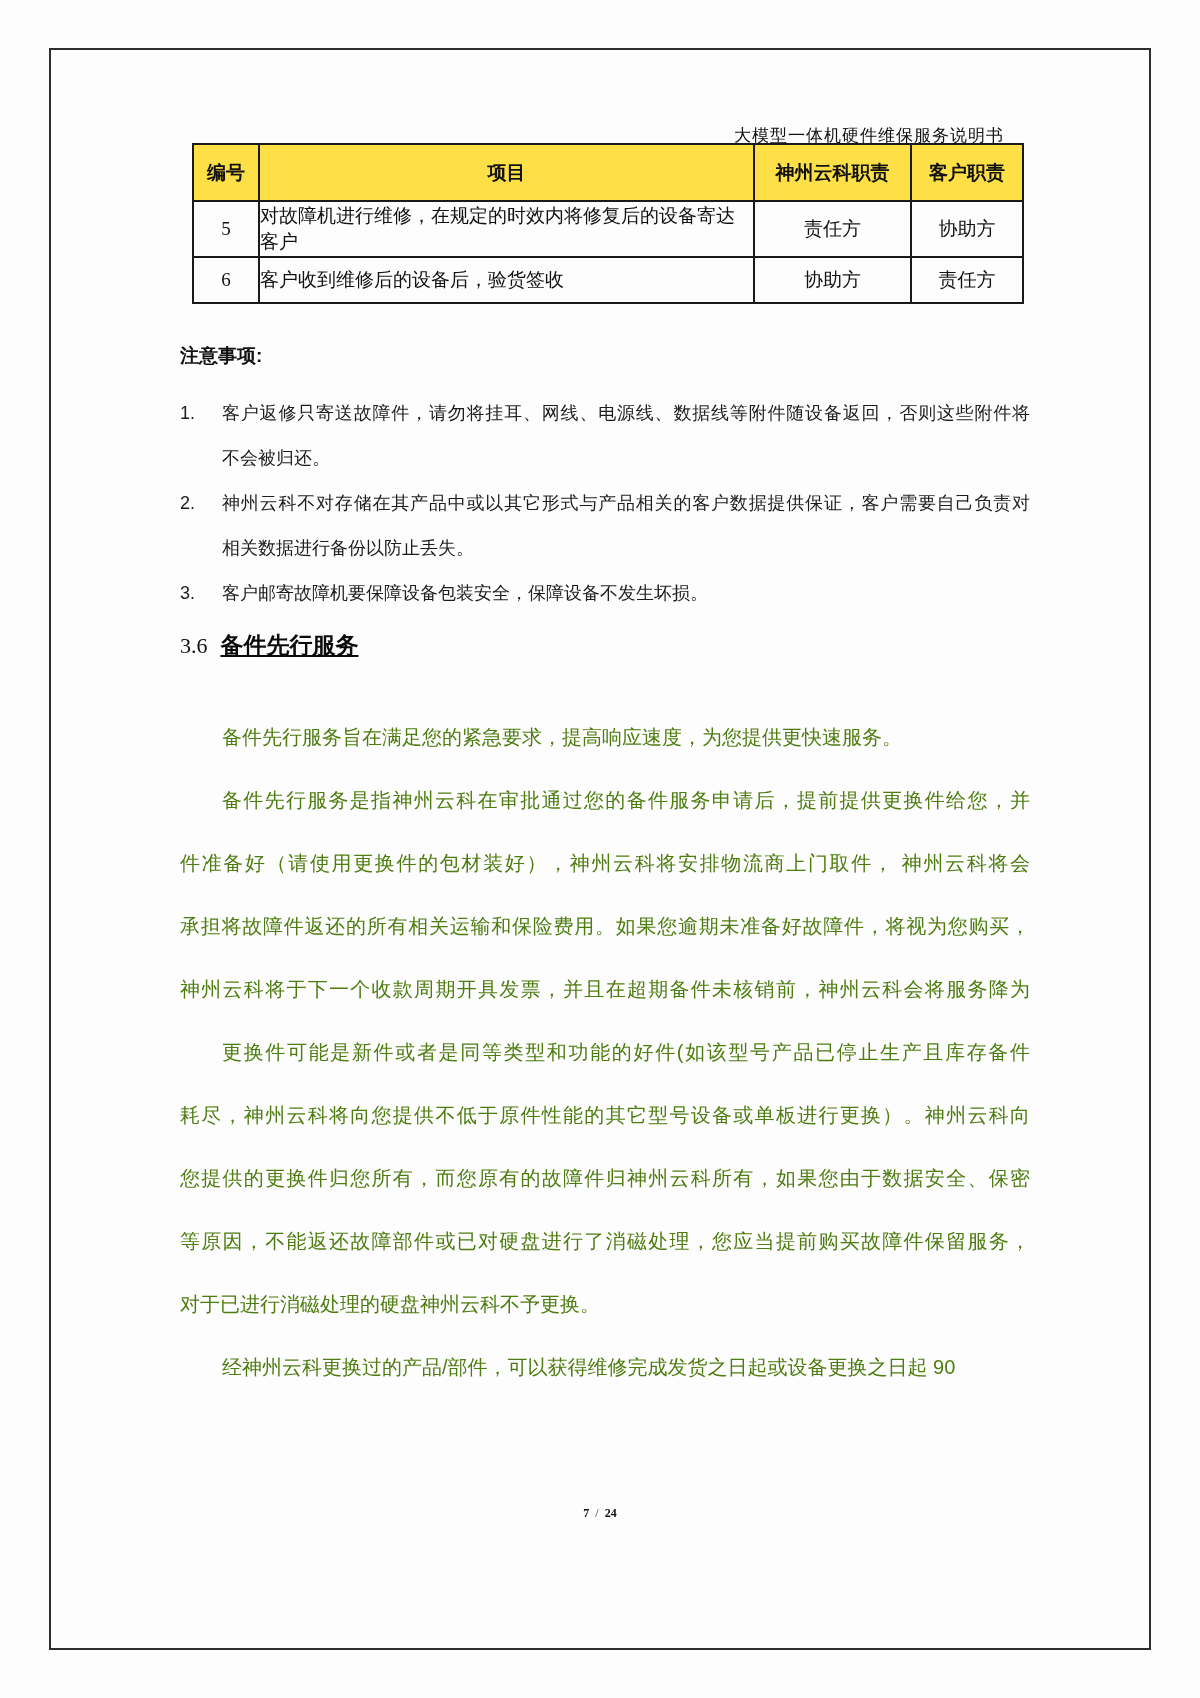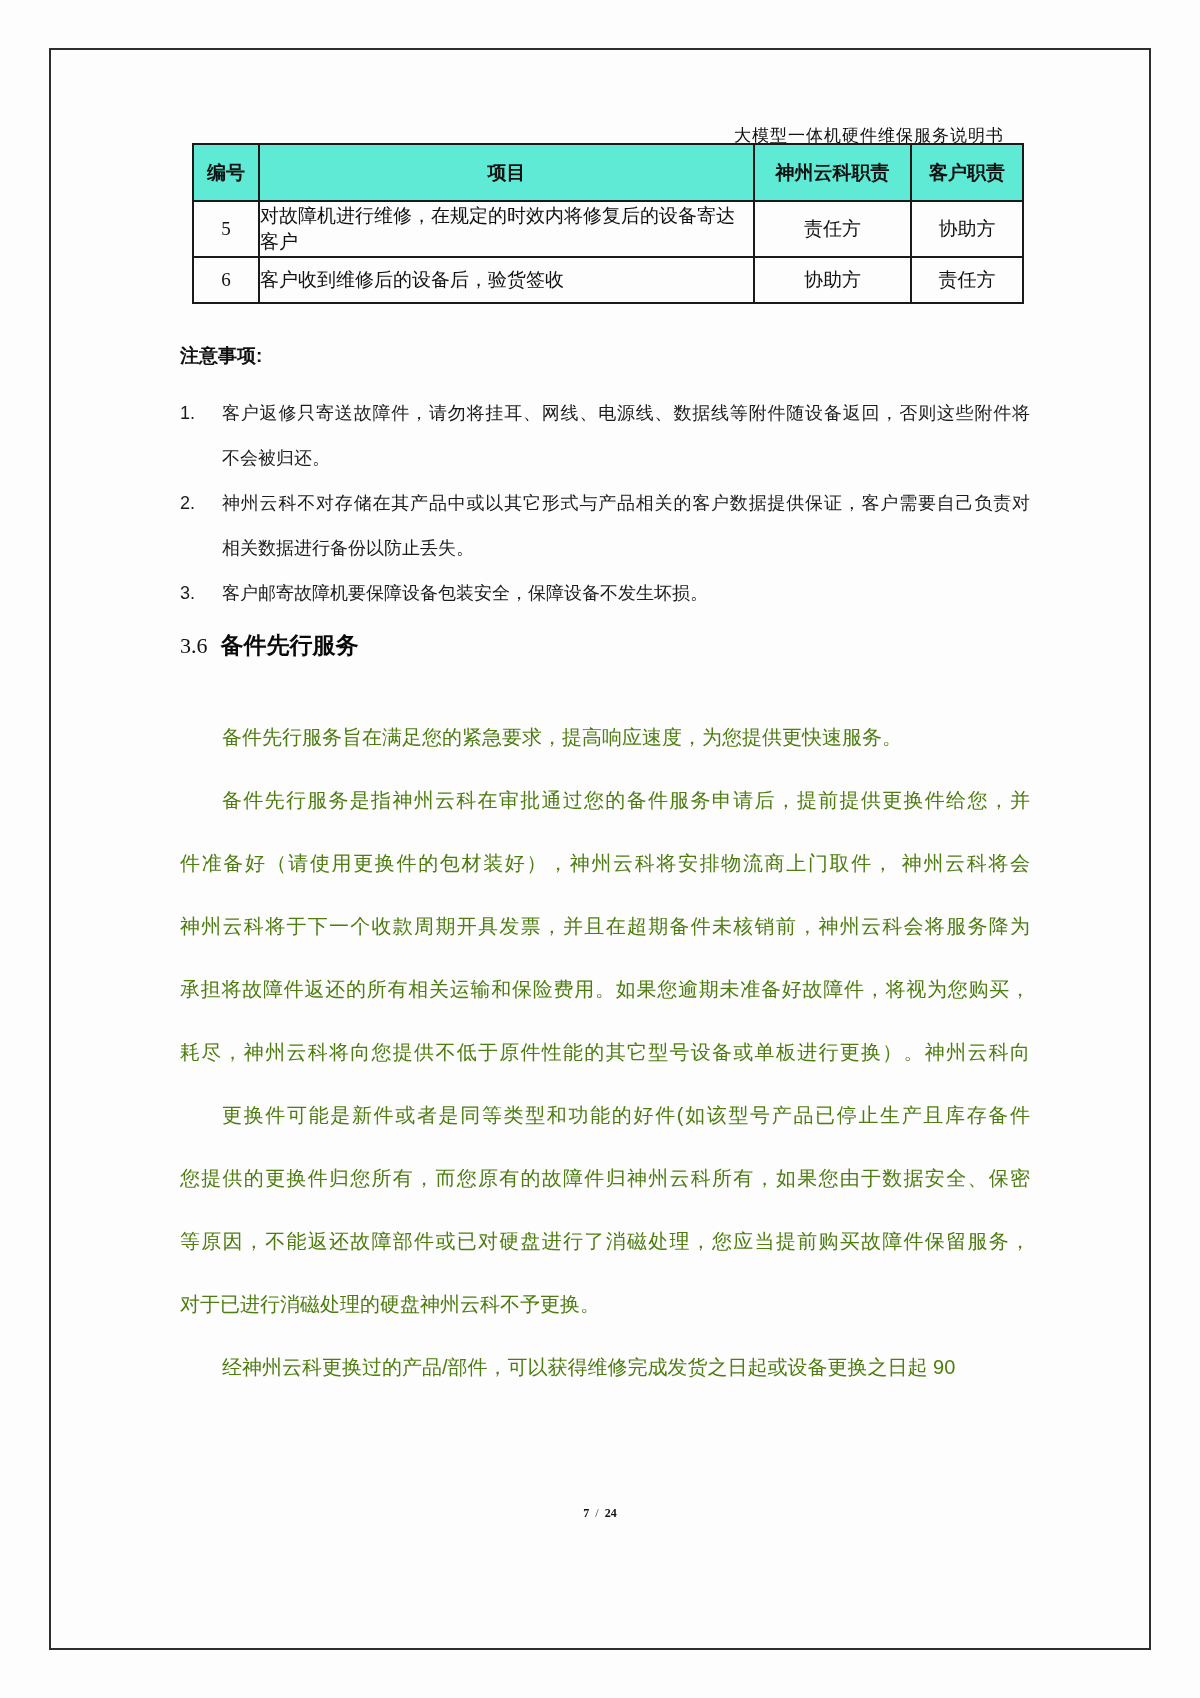--- a/index.html
+++ b/index.html
@@ -48,21 +48,21 @@
     font-size: 19px;
     color: #111;
   }
   table.resp-table th, table.resp-table td {
     border: 2px solid #1a1a1a;
     vertical-align: middle;
     padding: 0;
   }
   table.resp-table thead tr { height: 57px; }
   table.resp-table thead th {
-    background: #5eead4;
+    background: #fde047;
     font-weight: bold;
     text-align: center;
   }
   table.resp-table tbody tr.r5 { height: 56px; }
   table.resp-table tbody tr.r6 { height: 46px; }
   td.c { text-align: center; }
   td.item {
     text-align: left;
     padding: 4px 10px 4px 14px;
     line-height: 26px;
@@ -110,20 +110,21 @@
   .sec-num {
     font-family: "Liberation Serif", "DejaVu Serif", serif;
     font-size: 22px;
     color: #111;
   }
   .sec-title {
     font-size: 23px;
     font-weight: bold;
     color: #0a0a0a;
     margin-left: 13px;
+    text-decoration: underline;
   }
   
   .body-text {
     position: absolute;
     left: 180px;
     top: 706px;
     width: 850px;
     font-size: 20px;
     color: #4d7c0f;
   }
@@ -209,24 +210,24 @@
   </ol>
 
   <div class="section-heading">
     <span class="sec-num">3.6</span><span class="sec-title">备件先行服务</span>
   </div>
 
   <div class="body-text">
     <div class="bl ind">备件先行服务旨在满足您的紧急要求，提高响应速度，为您提供更快速服务。</div>
     <div class="bl ind j">备件先行服务是指神州云科在审批通过您的备件服务申请后，提前提供更换件给您，并</div>
     <div class="bl j">件准备好（请使用更换件的包材装好），神州云科将安排物流商上门取件， 神州云科将会</div>
+    <div class="bl j">承担将故障件返还的所有相关运输和保险费用。如果您逾期未准备好故障件，将视为您购买，</div>
     <div class="bl j">神州云科将于下一个收款周期开具发票，并且在超期备件未核销前，神州云科会将服务降为</div>
-    <div class="bl j">承担将故障件返还的所有相关运输和保险费用。如果您逾期未准备好故障件，将视为您购买，</div>
+    <div class="bl ind j">更换件可能是新件或者是同等类型和功能的好件(如该型号产品已停止生产且库存备件</div>
     <div class="bl j">耗尽，神州云科将向您提供不低于原件性能的其它型号设备或单板进行更换）。神州云科向</div>
-    <div class="bl ind j">更换件可能是新件或者是同等类型和功能的好件(如该型号产品已停止生产且库存备件</div>
     <div class="bl j">您提供的更换件归您所有，而您原有的故障件归神州云科所有，如果您由于数据安全、保密</div>
     <div class="bl j">等原因，不能返还故障部件或已对硬盘进行了消磁处理，您应当提前购买故障件保留服务，</div>
     <div class="bl">对于已进行消磁处理的硬盘神州云科不予更换。</div>
     <div class="bl ind">经神州云科更换过的产品/部件，可以获得维修完成发货之日起或设备更换之日起 90</div>
   </div>
 
   <div class="footer">
     <span class="pg-cur">7</span><span class="pg-sep">/</span><span class="pg-tot">24</span>
   </div>
 

